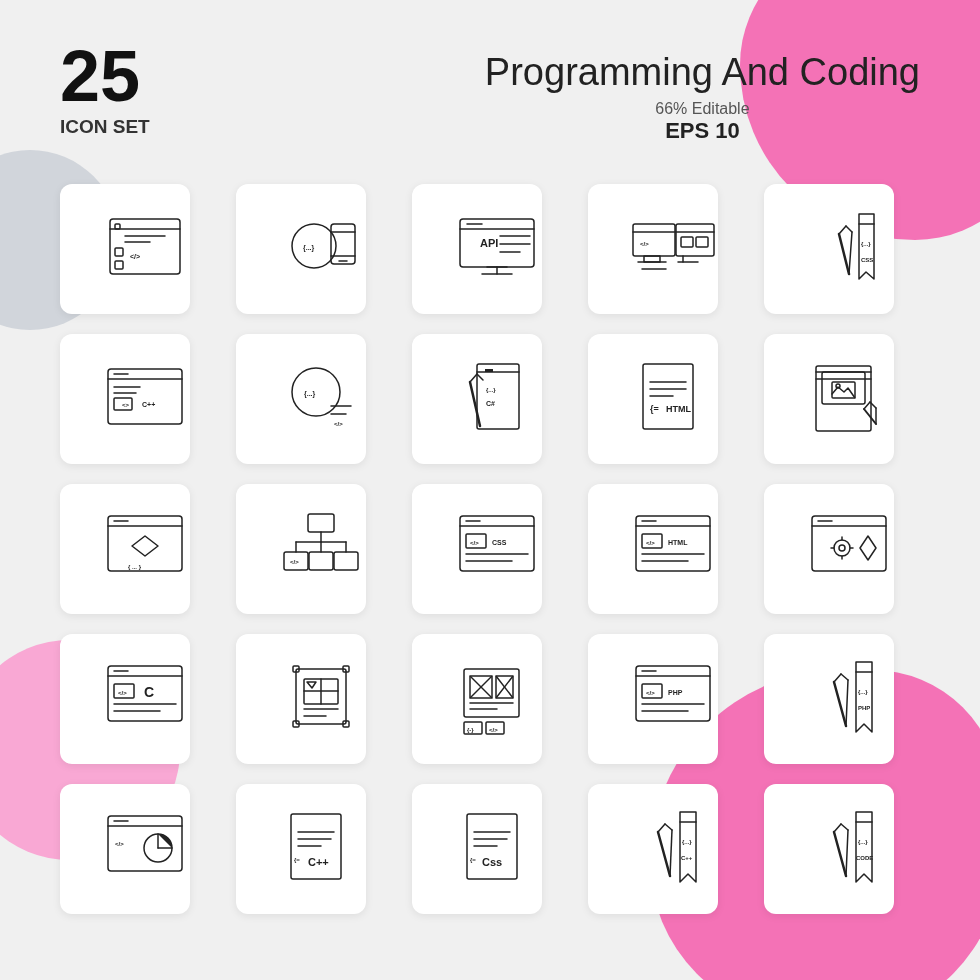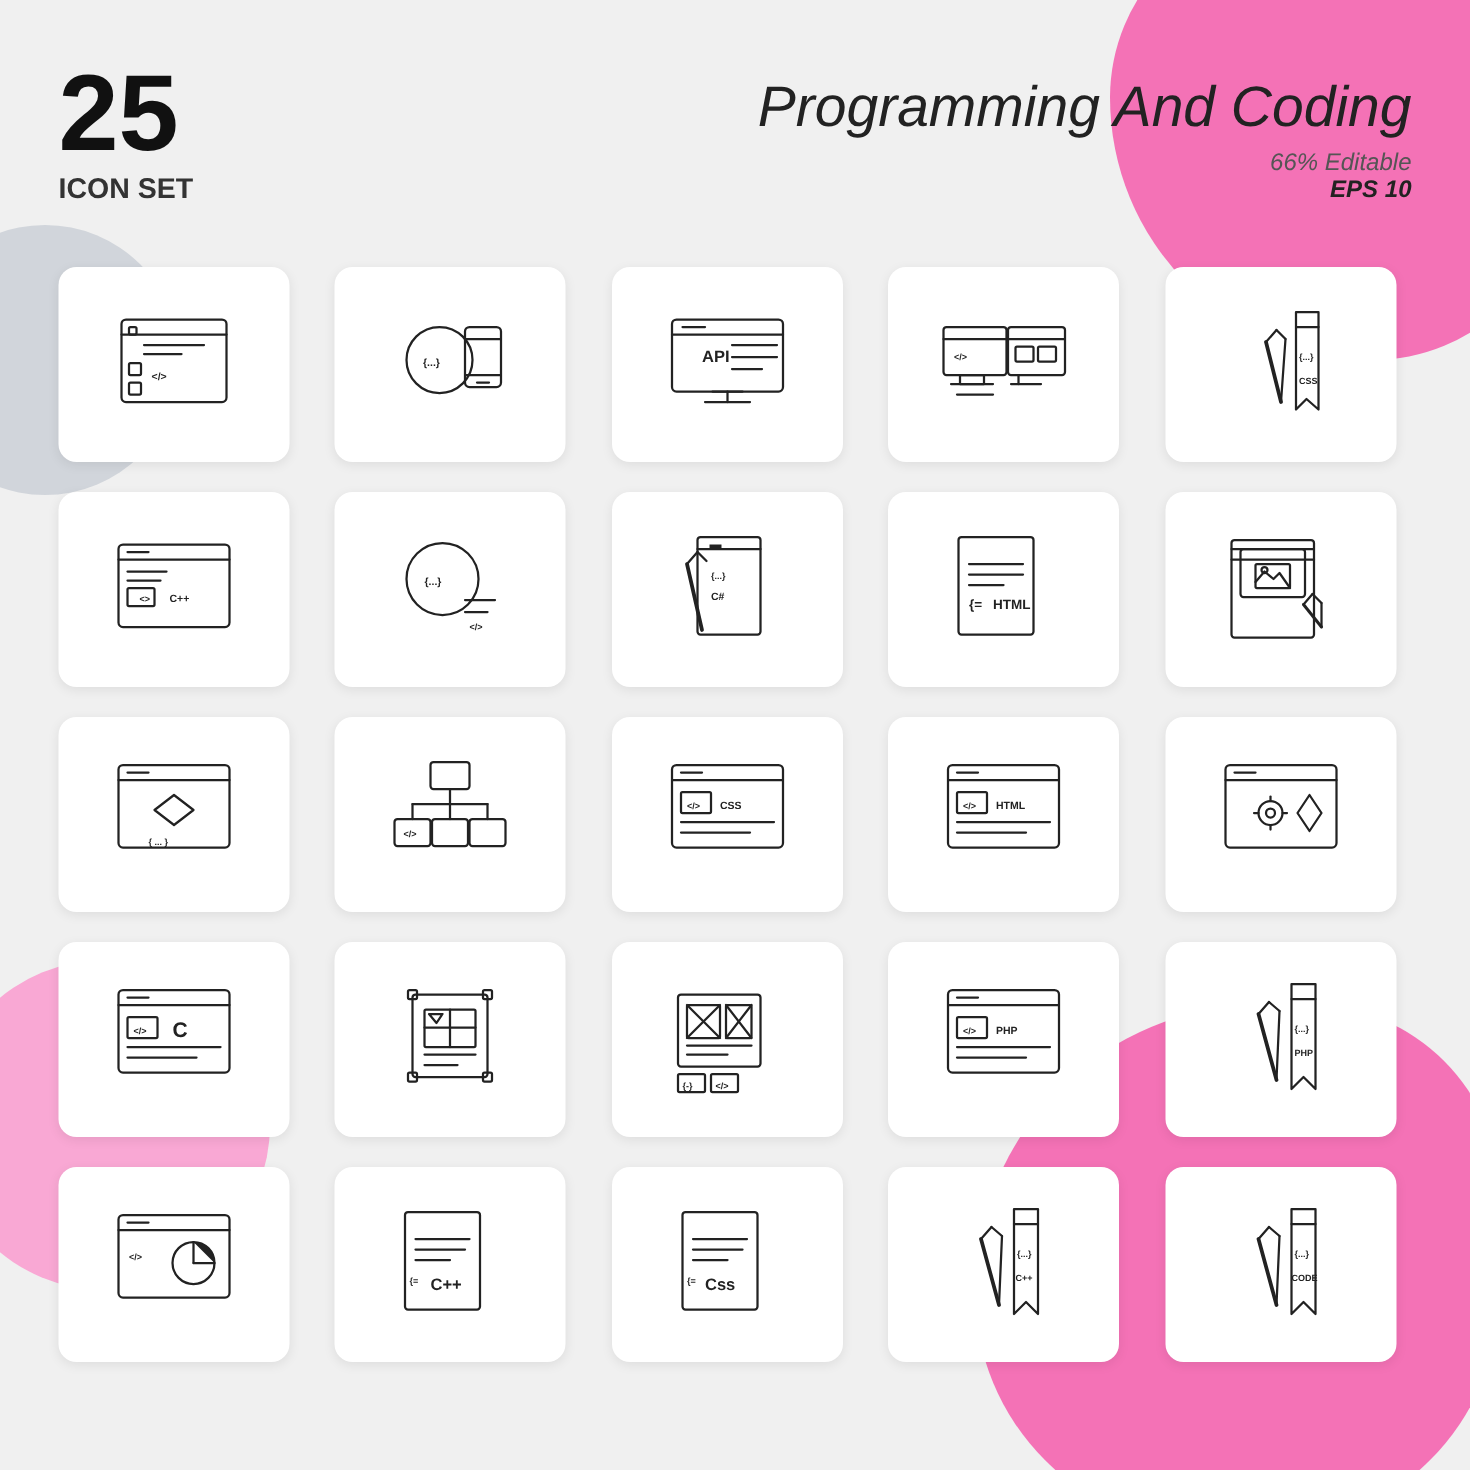--- a/index.html
+++ b/index.html
@@ -50,21 +50,21 @@
       width: 220px;
       height: 220px;
       background: #f9a8d4;
       border-radius: 50%;
       z-index: 0;
     }
 
     .content {
       position: relative;
       z-index: 1;
-      padding: 40px 39px;
+      padding: 40px 60px;
     }
 
     
     .header {
       display: flex;
       justify-content: space-between;
       align-items: flex-start;
       margin-bottom: 40px;
     }
     .header-left .number {
@@ -73,57 +73,56 @@
       color: #111;
       line-height: 1;
     }
     .header-left .icon-set-label {
       font-size: 19px;
       font-weight: 700;
       color: #333;
       margin-top: 4px;
     }
     .header-right {
-      text-align: right;
+      text-align: center;
       padding-top: 10px;
-      font-style: italic;
     }
     .header-right .title {
       font-size: 38px;
       font-weight: 400;
       color: #222;
       line-height: 1.2;
     }
     .header-right .editable {
       font-size: 16px;
       color: #555;
       margin-top: 4px;
     }
     .header-right .eps {
-      font-size: 16px;
+      font-size: 22px;
       font-weight: 700;
       color: #222;
     }
 
     
     .icon-grid {
       display: grid;
       grid-template-columns: repeat(5, 1fr);
       gap: 20px;
       margin-top: 10px;
     }
 
     .icon-box {
-      width: 154px;
+      width: 130px;
       height: 130px;
       background: white;
       border-radius: 12px;
       display: flex;
       align-items: center;
-      justify-content: center;
+      justify-content: flex-end;
       box-shadow: 0 2px 8px rgba(0,0,0,0.08);
     }
 
     .icon-box svg {
       width: 90px;
       height: 90px;
     }
 
     
     .icon-svg {

